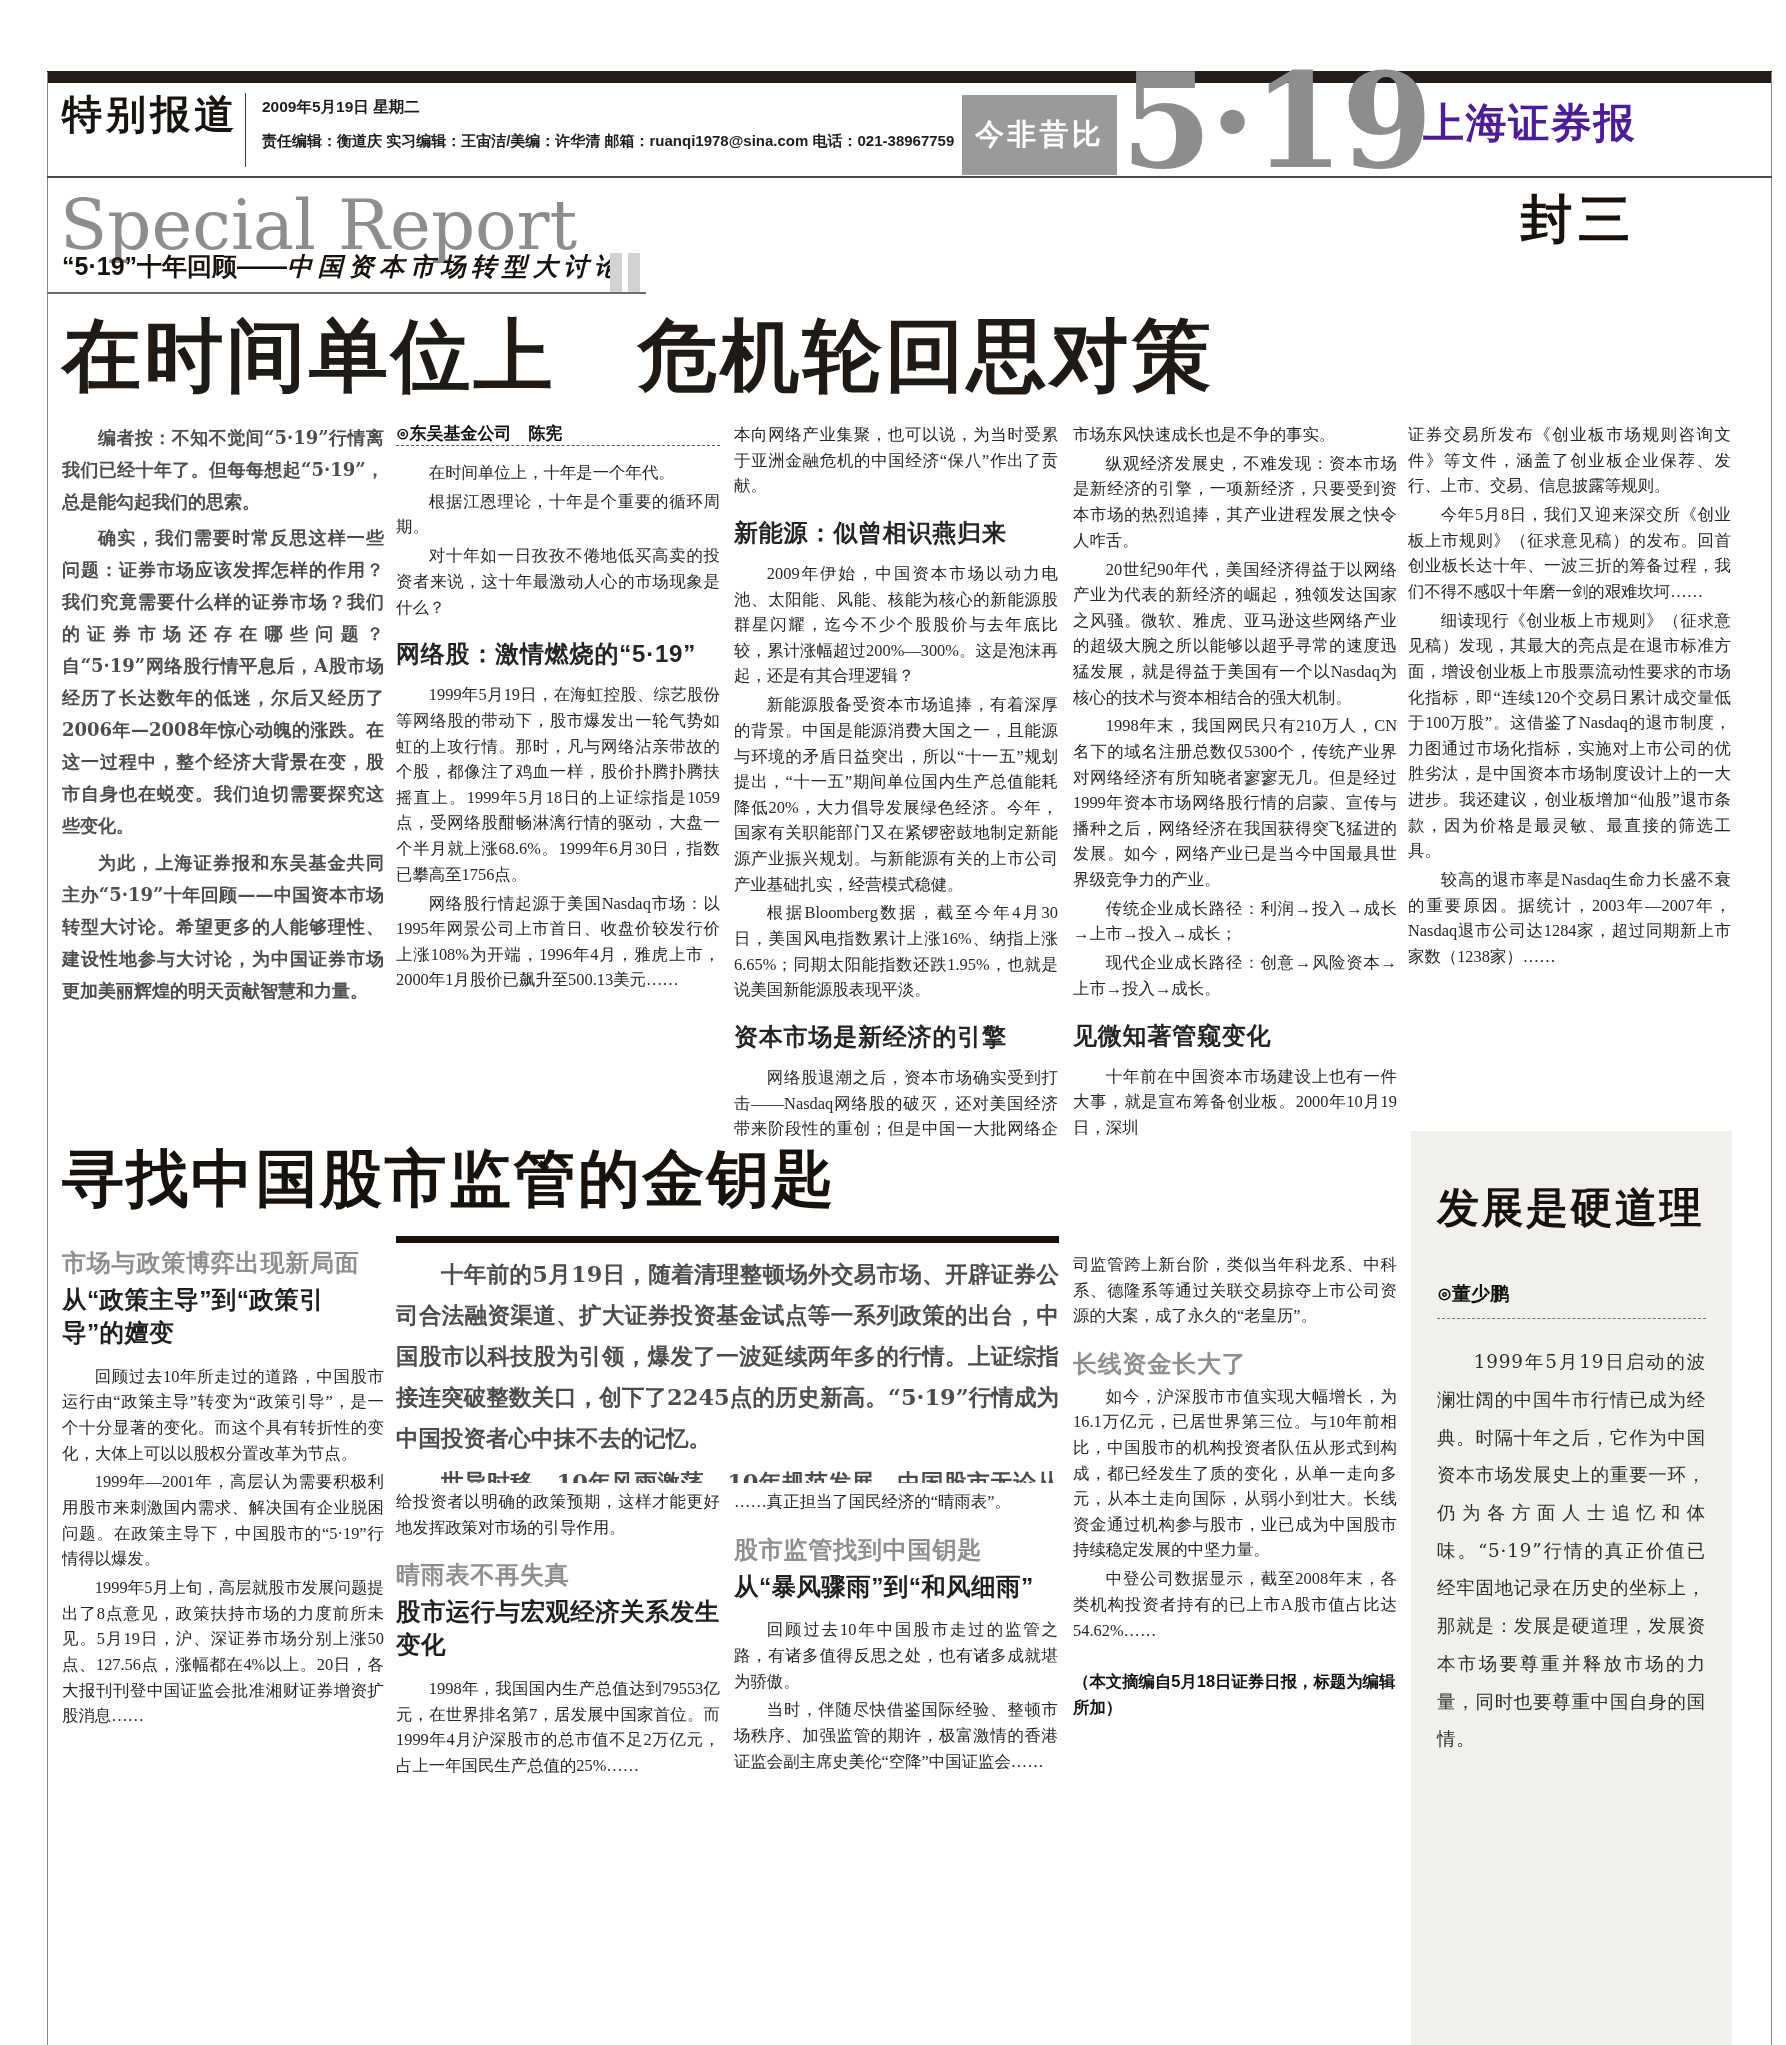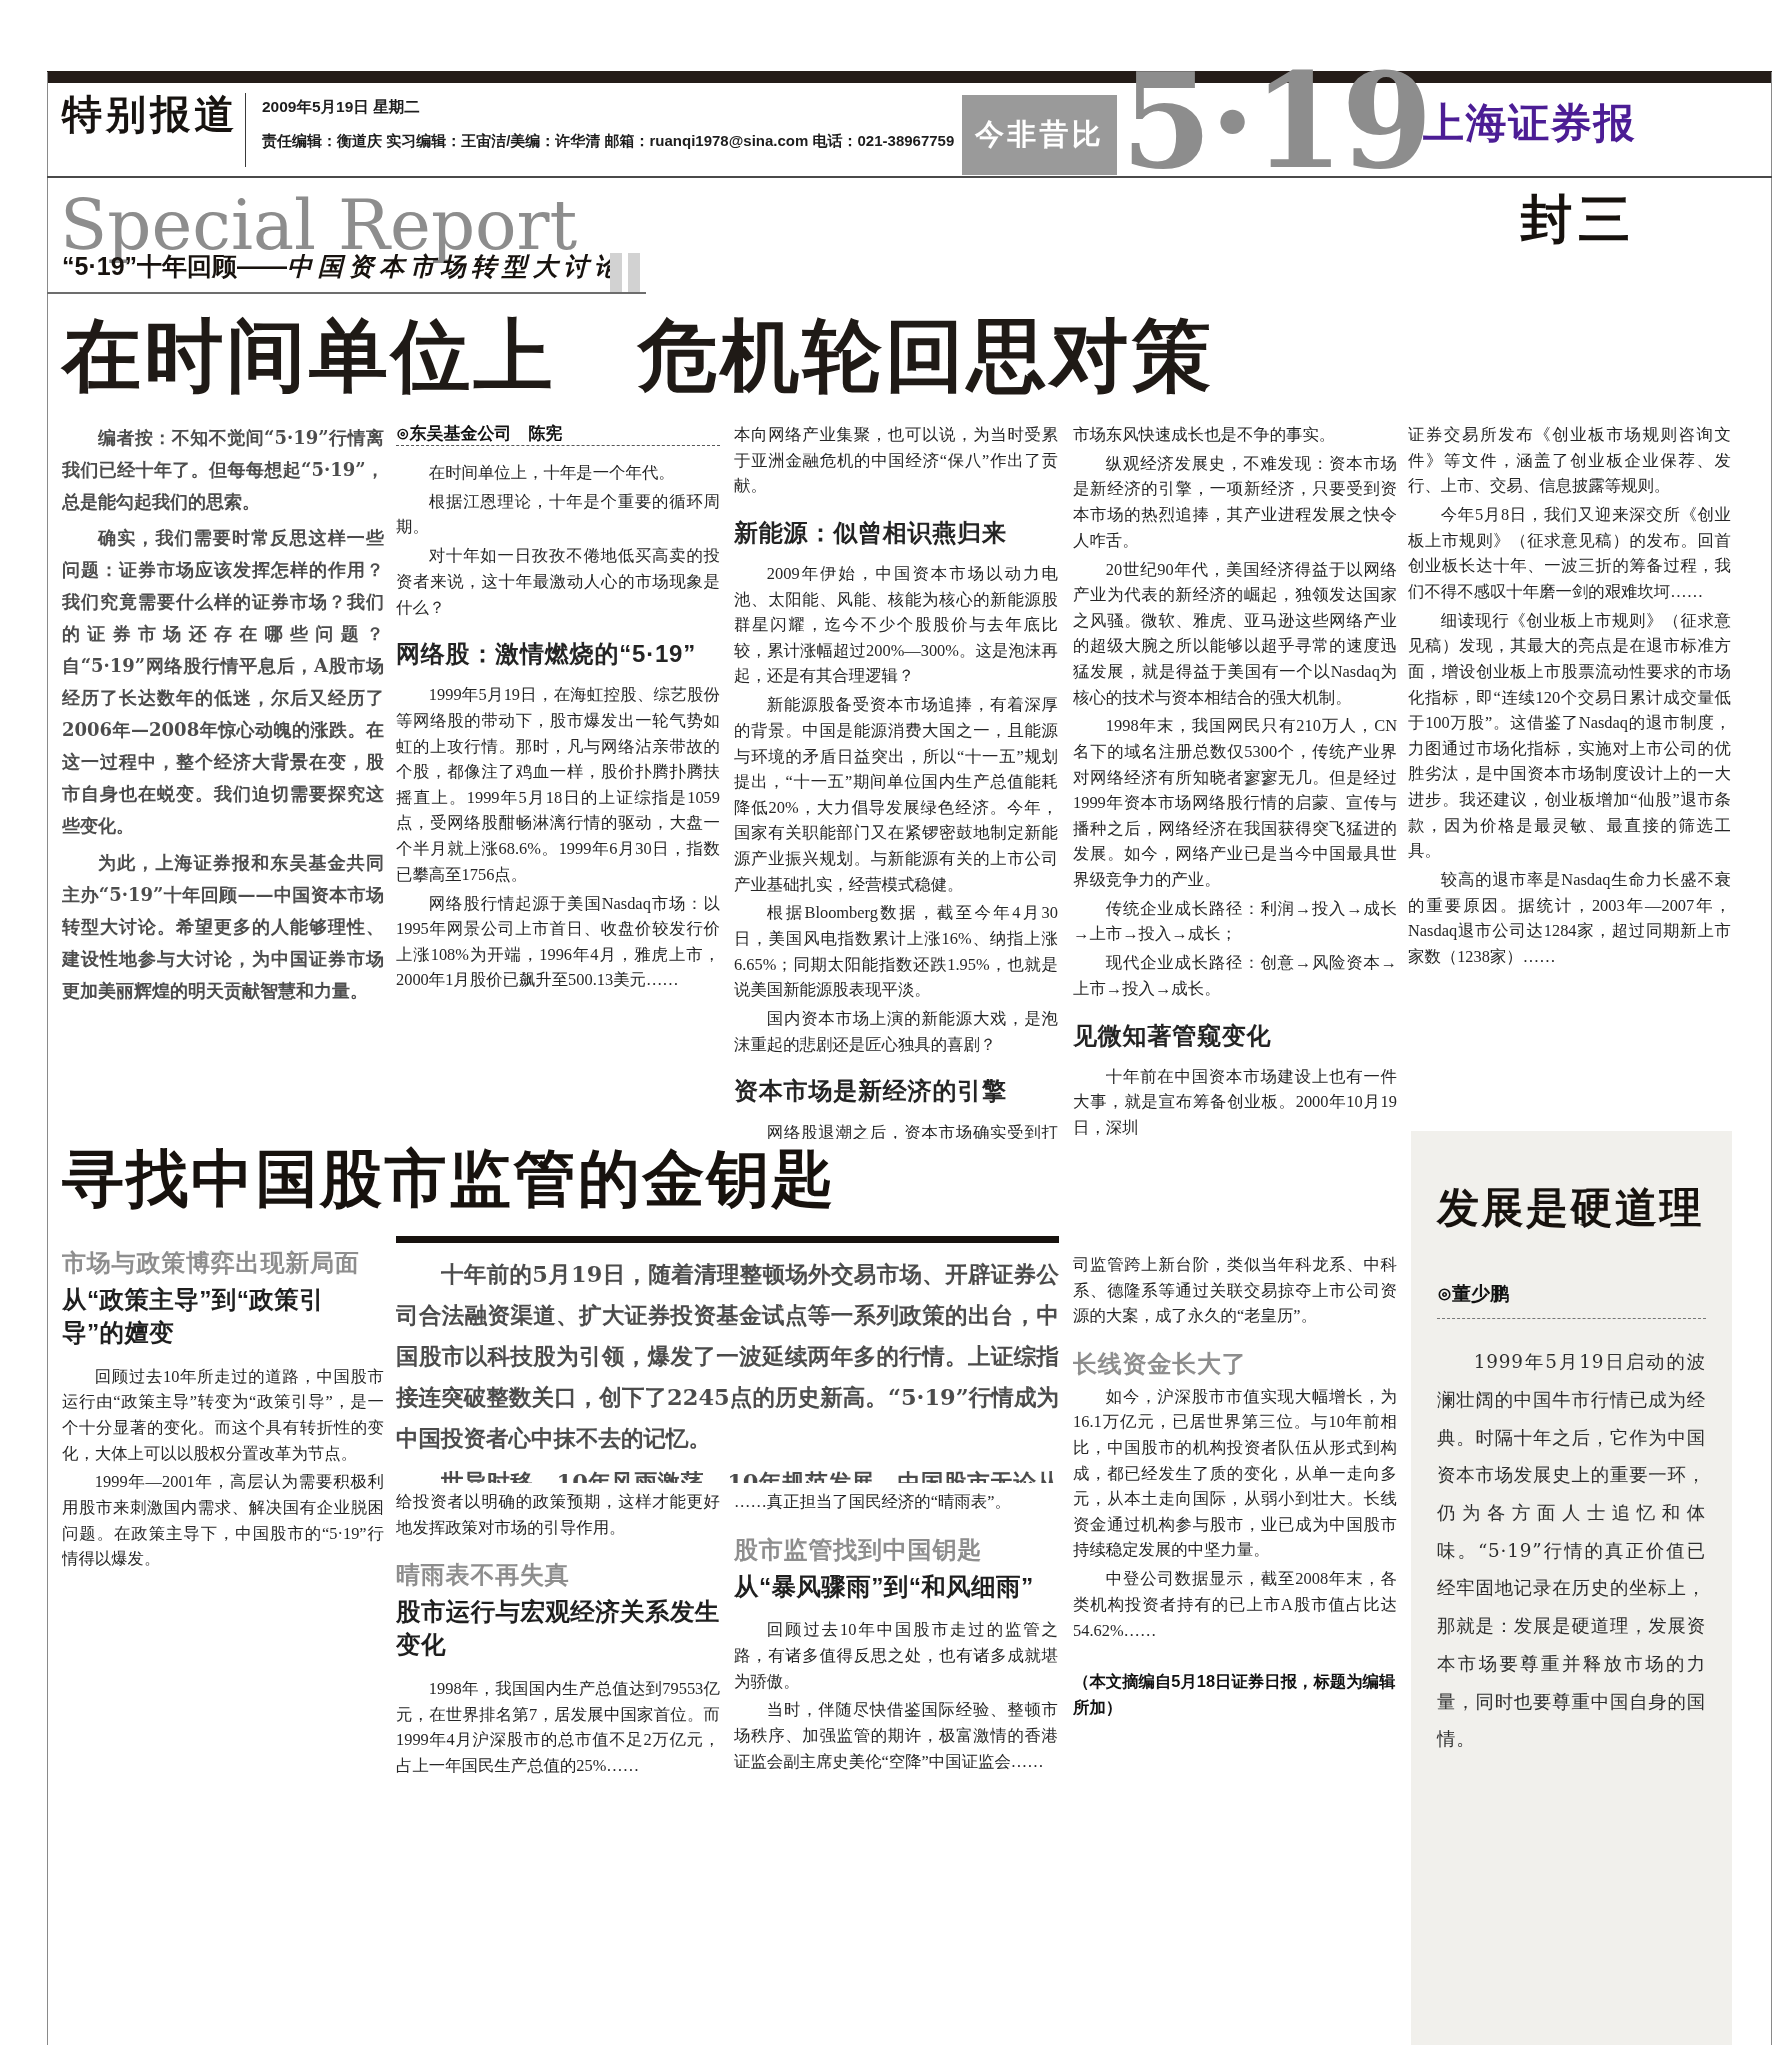--- a/index.html
+++ b/index.html
@@ -117,21 +117,20 @@
     <p class="p">1999年5月19日，在海虹控股、综艺股份等网络股的带动下，股市爆发出一轮气势如虹的上攻行情。那时，凡与网络沾亲带故的个股，都像注了鸡血一样，股价扑腾扑腾扶摇直上。1999年5月18日的上证综指是1059点，受网络股酣畅淋漓行情的驱动，大盘一个半月就上涨68.6%。1999年6月30日，指数已攀高至1756点。</p>
     <p class="p">网络股行情起源于美国Nasdaq市场：以1995年网景公司上市首日、收盘价较发行价上涨108%为开端，1996年4月，雅虎上市，2000年1月股价已飙升至500.13美元……</p>
   </div>
 
   <div class="col c3 top-col">
     <p class="p p-cont">本向网络产业集聚，也可以说，为当时受累于亚洲金融危机的中国经济“保八”作出了贡献。</p>
     <div class="subhead1">新能源：似曾相识燕归来</div>
     <p class="p">2009年伊始，中国资本市场以动力电池、太阳能、风能、核能为核心的新能源股群星闪耀，迄今不少个股股价与去年底比较，累计涨幅超过200%—300%。这是泡沫再起，还是有其合理逻辑？</p>
     <p class="p">新能源股备受资本市场追捧，有着深厚的背景。中国是能源消费大国之一，且能源与环境的矛盾日益突出，所以“十一五”规划提出，“十一五”期间单位国内生产总值能耗降低20%，大力倡导发展绿色经济。今年，国家有关职能部门又在紧锣密鼓地制定新能源产业振兴规划。与新能源有关的上市公司产业基础扎实，经营模式稳健。</p>
     <p class="p">根据Bloomberg数据，截至今年4月30日，美国风电指数累计上涨16%、纳指上涨6.65%；同期太阳能指数还跌1.95%，也就是说美国新能源股表现平淡。</p>
-    <p class="p">国内资本市场上演的新能源大戏，是泡沫重起的悲剧还是匠心独具的喜剧？</p>
     <div class="subhead1">资本市场是新经济的引擎</div>
     <p class="p">网络股退潮之后，资本市场确实受到打击——Nasdaq网络股的破灭，还对美国经济带来阶段性的重创；但是中国一大批网络企业借资本</p>
   </div>
 
   <div class="col c4 top-col">
     <p class="p p-cont">市场东风快速成长也是不争的事实。</p>
     <p class="p">纵观经济发展史，不难发现：资本市场是新经济的引擎，一项新经济，只要受到资本市场的热烈追捧，其产业进程发展之快令人咋舌。</p>
     <p class="p">20世纪90年代，美国经济得益于以网络产业为代表的新经济的崛起，独领发达国家之风骚。微软、雅虎、亚马逊这些网络产业的超级大腕之所以能够以超乎寻常的速度迅猛发展，就是得益于美国有一个以Nasdaq为核心的技术与资本相结合的强大机制。</p>
     <p class="p">1998年末，我国网民只有210万人，CN名下的域名注册总数仅5300个，传统产业界对网络经济有所知晓者寥寥无几。但是经过1999年资本市场网络股行情的启蒙、宣传与播种之后，网络经济在我国获得突飞猛进的发展。如今，网络产业已是当今中国最具世界级竞争力的产业。</p>
     <p class="p">传统企业成长路径：利润→投入→成长→上市→投入→成长；</p>
@@ -152,20 +151,21 @@
   <div class="abs intro">
     <p class="p">十年前的5月19日，随着清理整顿场外交易市场、开辟证券公司合法融资渠道、扩大证券投资基金试点等一系列政策的出台，中国股市以科技股为引领，爆发了一波延续两年多的行情。上证综指接连突破整数关口，创下了2245点的历史新高。“5·19”行情成为中国投资者心中抹不去的记忆。</p>
     <p class="p">世异时移，10年风雨激荡，10年规范发展，中国股市无论从外部环境还是从内部环境都发生了根本性的巨大变化。</p>
   </div>
 
   <div class="col c1 s2c1">
     <div class="subhead-gray">市场与政策博弈出现新局面</div>
     <div class="subhead-black">从“政策主导”到“政策引导”的嬗变</div>
     <p class="p">回顾过去10年所走过的道路，中国股市运行由“政策主导”转变为“政策引导”，是一个十分显著的变化。而这个具有转折性的变化，大体上可以以股权分置改革为节点。</p>
     <p class="p">1999年—2001年，高层认为需要积极利用股市来刺激国内需求、解决国有企业脱困问题。在政策主导下，中国股市的“5·19”行情得以爆发。</p>
+    <p class="p">1999年5月上旬，高层就股市发展问题提出了8点意见，政策扶持市场的力度前所未见。5月19日，沪、深证券市场分别上涨50点、127.56点，涨幅都在4%以上。20日，各大报刊刊登中国证监会批准湘财证券增资扩股消息……</p>
   </div>
 
   <div class="col c2 s2c2">
     <p class="p p-cont">给投资者以明确的政策预期，这样才能更好地发挥政策对市场的引导作用。</p>
     <div class="subhead-gray mt">晴雨表不再失真</div>
     <div class="subhead-black">股市运行与宏观经济关系发生变化</div>
     <p class="p">1998年，我国国内生产总值达到79553亿元，在世界排名第7，居发展中国家首位。而1999年4月沪深股市的总市值不足2万亿元，占上一年国民生产总值的25%……</p>
   </div>
 
   <div class="col c3 s2c3">

